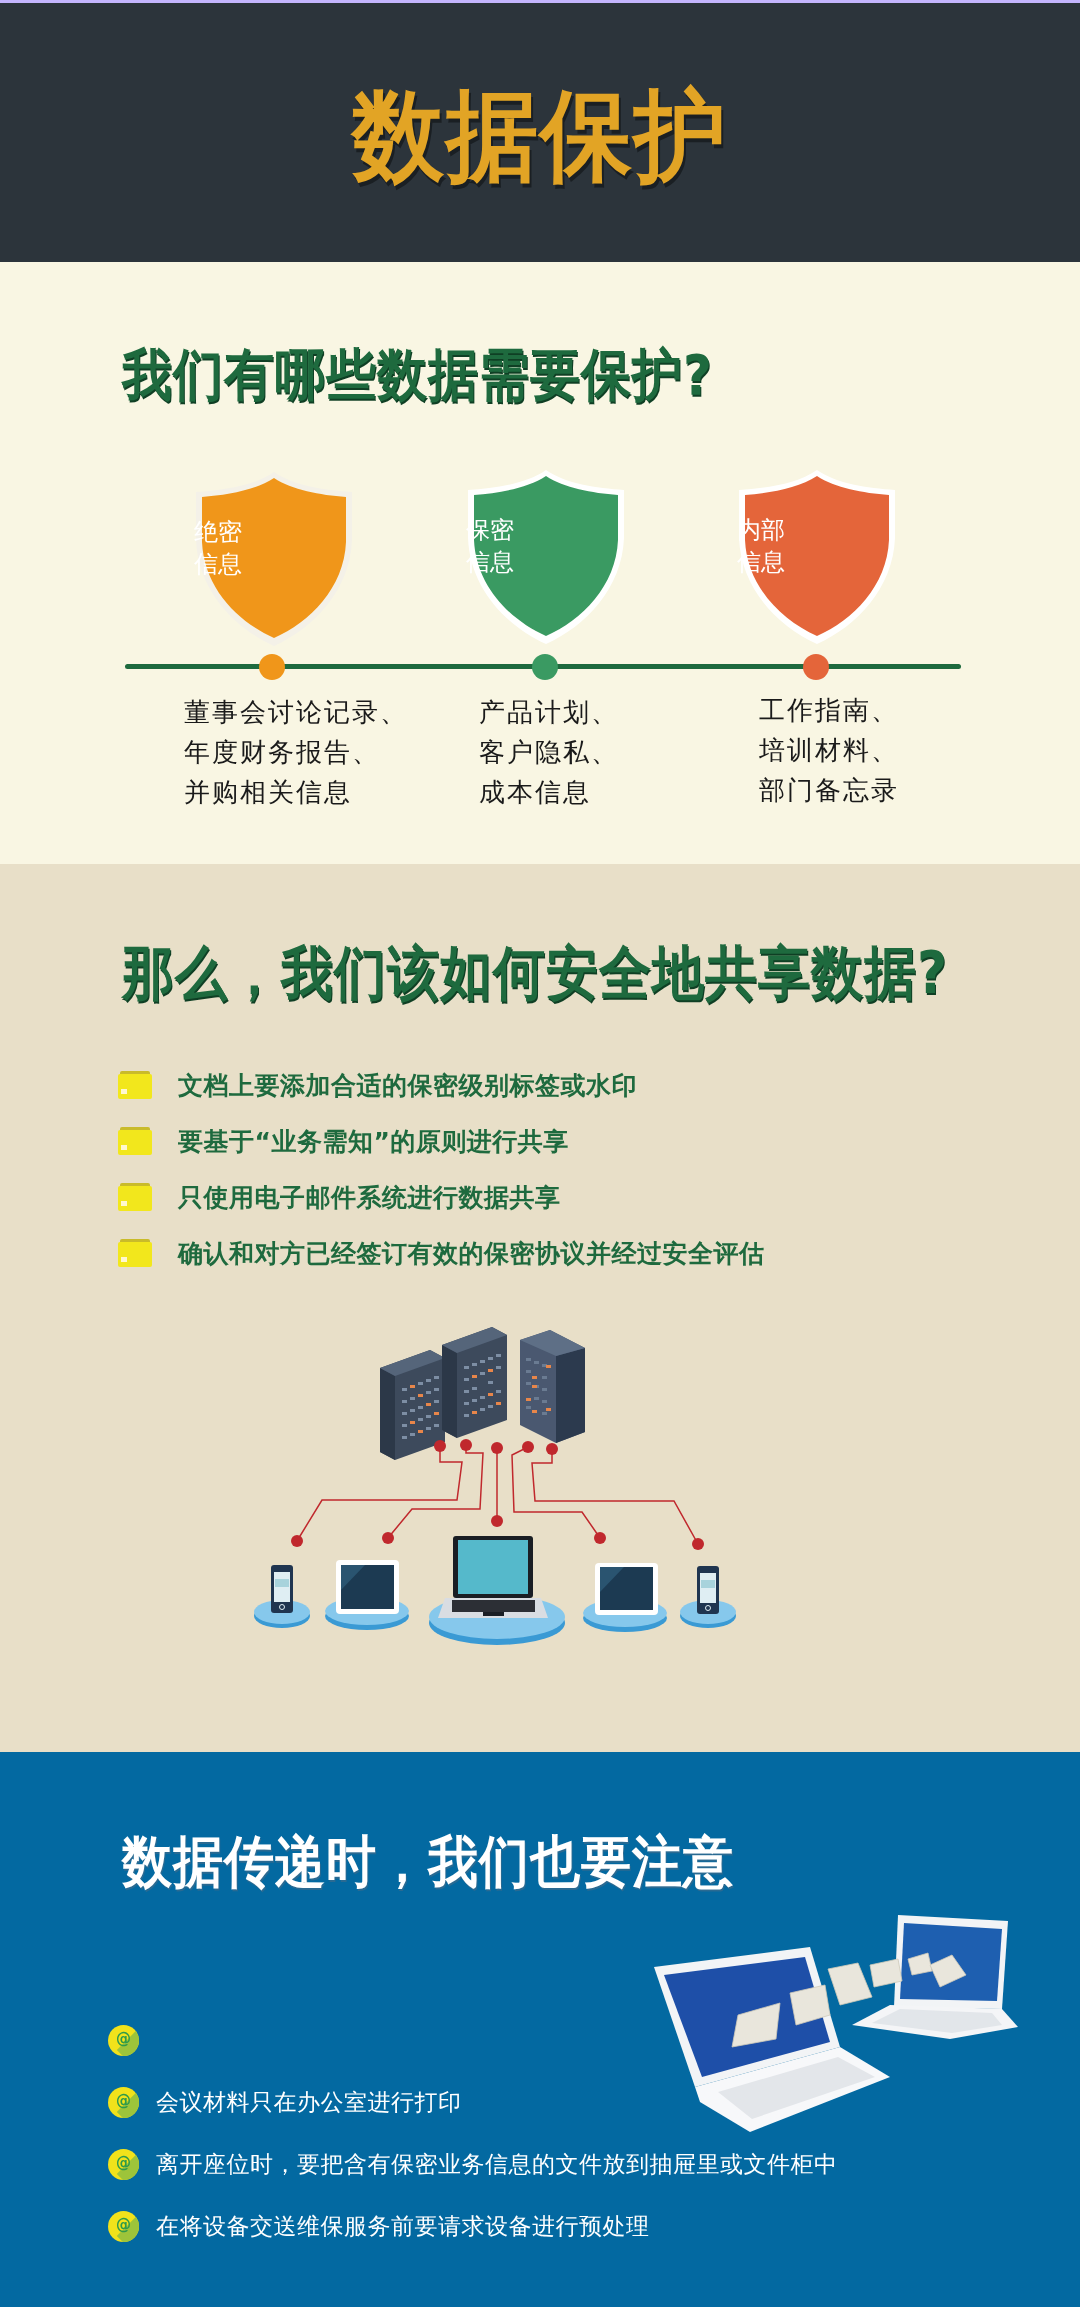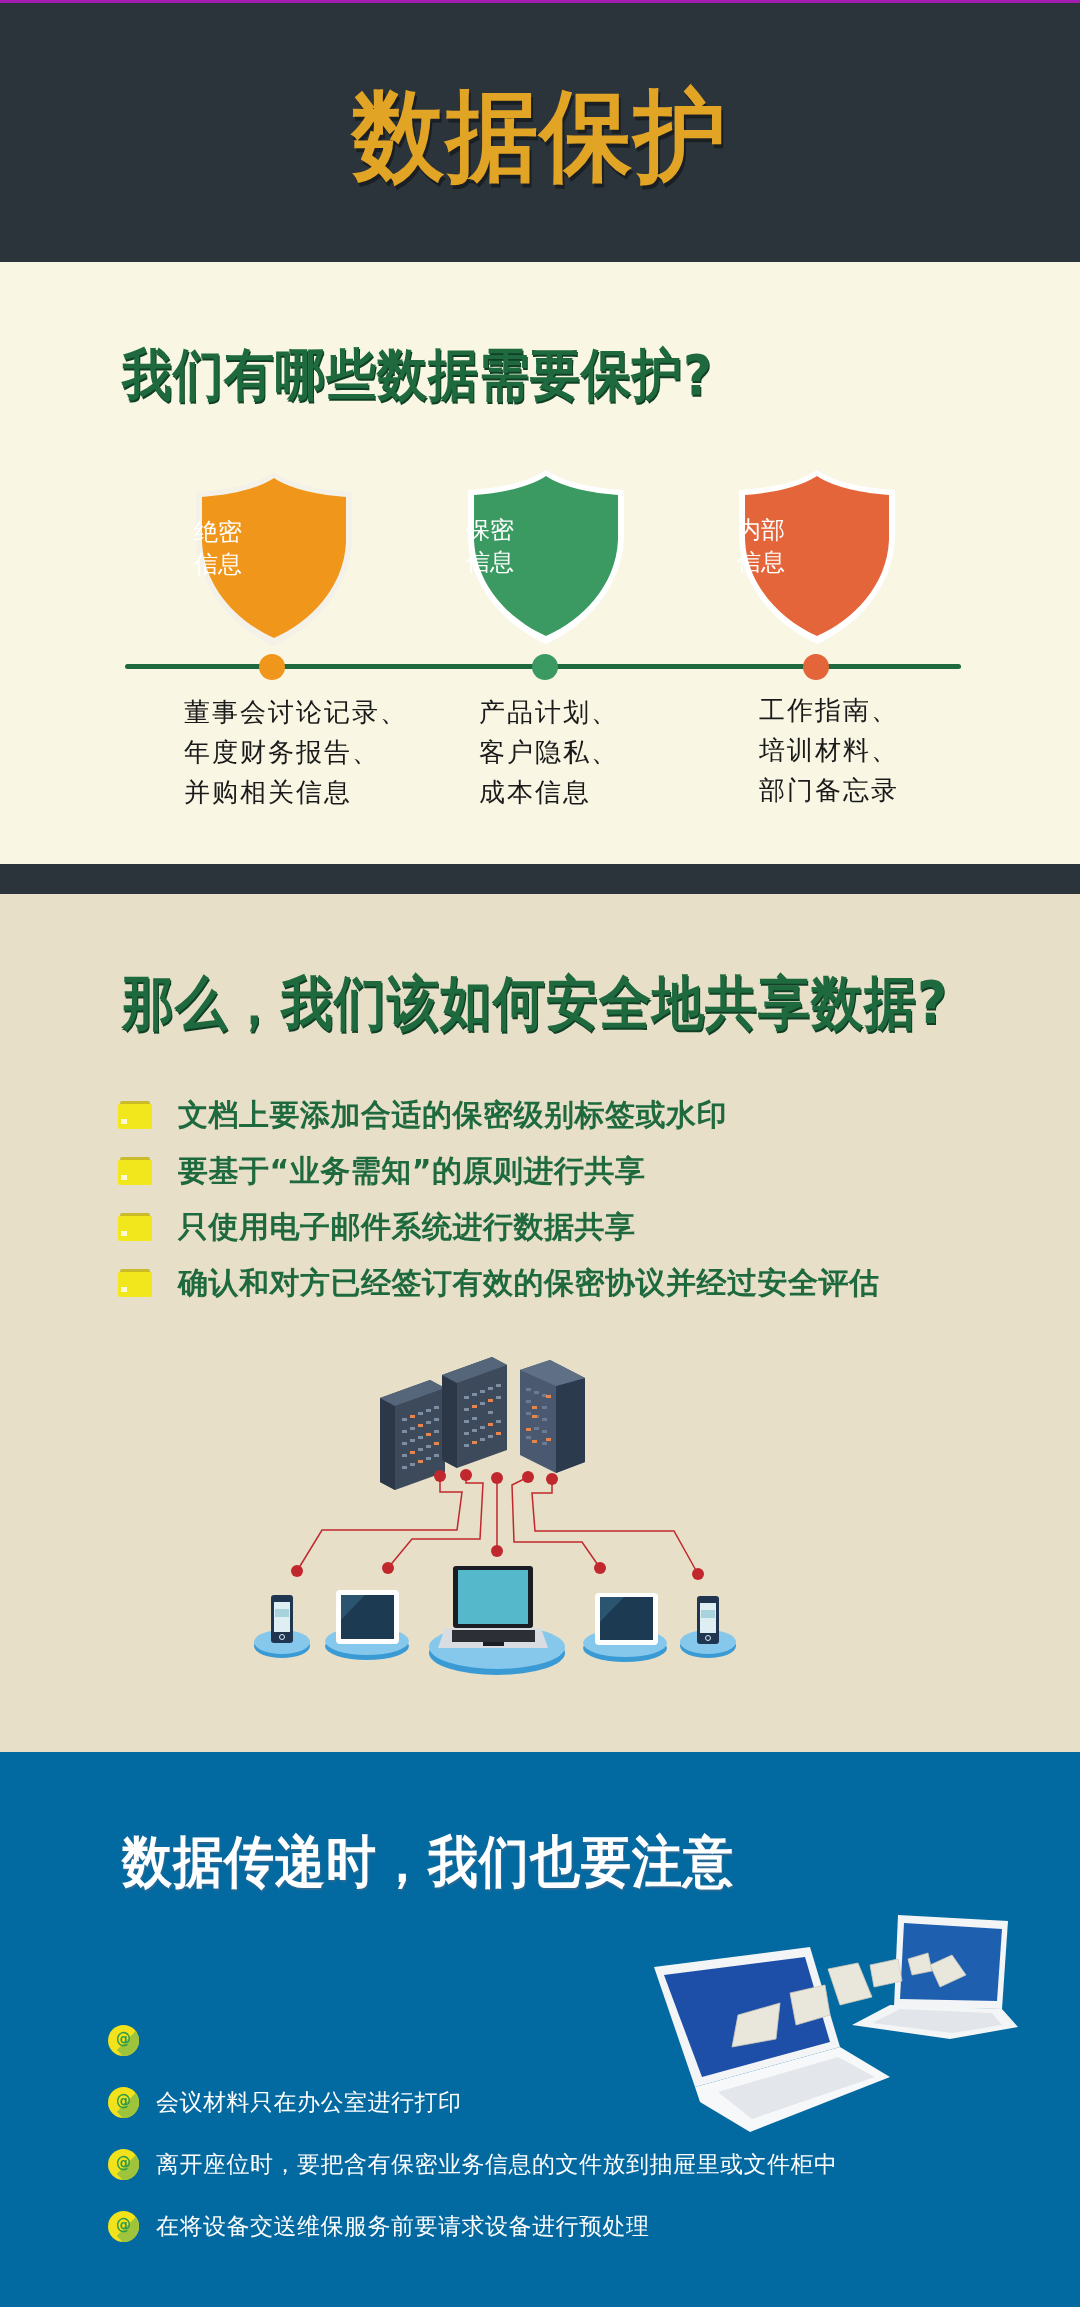--- a/index.html
+++ b/index.html
@@ -1,43 +1,43 @@
 <!DOCTYPE html>
 <html><head>
 <meta charset="utf-8">
 <style>
   * { margin: 0; padding: 0; box-sizing: border-box; }
   html, body { width: 1080px; height: 2307px; overflow: hidden; }
   body { font-family: "DejaVu Sans", "Liberation Sans", sans-serif; background: #2c343b; position: relative; }
 
-  .header { position: absolute; left: 0; top: 0; width: 1080px; height: 262px; background: #2c343b; border-top: 3px solid #a21caf; }
+  .header { position: absolute; left: 0; top: 0; width: 1080px; height: 262px; background: #2c343b; border-top: 3px solid #c4b5fd; }
   .header-title { position: absolute; left: 0; width: 1080px; top: 72px; text-align: center; font-size: 92px; font-weight: bold; color: #e2a425; letter-spacing: 2px; text-shadow: 2px 3px 0 #1a1f23; transform: scaleY(1.08); }
 
   .sec1 { position: absolute; left: 0; top: 262px; width: 1080px; height: 602px; background: #f9f6e3; }
   .sec-title { position: absolute; font-weight: bold; color: #1e6a3e; letter-spacing: 1px; text-shadow: 1px 2px 0 #0f3f24; transform-origin: left center; transform: scaleY(1.12); }
   .sec1 .sec-title { left: 122px; top: 80px; font-size: 50px; }
 
   .shield { position: absolute; width: 160px; height: 178px; }
   .shield svg { position: absolute; left: 0; top: 0; }
   .shield-text { position: absolute; left: 0; width: 160px; top: 46px; text-align: left; color: #fff; font-size: 24px; line-height: 32px; }
 
   .timeline-line { position: absolute; left: 125px; top: 402px; width: 836px; height: 5px; background: #1e6a3e; border-radius: 3px; }
   .tl-dot { position: absolute; width: 26px; height: 26px; border-radius: 50%; top: 392px; }
 
   .desc { position: absolute; top: 430px; font-size: 26px; line-height: 40px; color: #1a1a1a; letter-spacing: 2px; }
 
-  .sec2 { position: absolute; left: 0; top: 864px; width: 1080px; height: 888px; background: #e8dfc8; margin-top: 30px; }
+  .sec2 { position: absolute; left: 0; top: 864px; width: 1080px; height: 888px; background: #e8dfc8; }
   .sec2 .sec-title { left: 122px; top: 75px; font-size: 52px; }
   .share-list { position: absolute; left: 118px; top: 193px; }
   .share-item { position: relative; height: 56px; display: flex; align-items: center; }
   .folder { position: relative; width: 34px; height: 28px; margin-right: 26px; }
   .folder .tab { position: absolute; left: 2px; top: 0; width: 30px; height: 4px; background: #c9bb2a; border-radius: 2px 2px 0 0; }
   .folder .body { position: absolute; left: 0; top: 3px; width: 34px; height: 25px; background: #f2e71c; border-radius: 2px; }
   .folder .lbl { position: absolute; left: 3px; top: 18px; width: 6px; height: 5px; background: #fff8d0; }
-  .share-text { font-size: 30px; color: #1e6a3e; font-weight: bold; letter-spacing: 0.5px; }
+  .share-text { font-size: 25px; color: #1e6a3e; font-weight: bold; letter-spacing: 0.5px; }
 
   .network { position: absolute; left: 240px; top: 436px; width: 560px; height: 360px; }
 
   .sec3 { position: absolute; left: 0; top: 1752px; width: 1080px; height: 555px; background: #0369a1; }
   .sec3 .sec-title { left: 122px; top: 77px; font-size: 50px; color: #ffffff; text-shadow: 1px 2px 0 #2a6a92; }
   .notes { position: absolute; left: 108px; top: 257px; }
   .note-item { height: 62px; display: flex; align-items: center; }
   .at-icon { width: 31px; height: 31px; border-radius: 50%; background: #f1e21b; position: relative; overflow: hidden; margin-right: 17px; flex-shrink: 0; }
   .at-icon .shade { position: absolute; left: 15px; top: 10px; width: 30px; height: 30px; background: #9dc43a; transform: rotate(45deg); }
   .at-icon .glyph { position: absolute; left: 0; top: 5px; width: 31px; text-align: center; font-size: 15px; font-weight: bold; color: #2e9a4a; }

